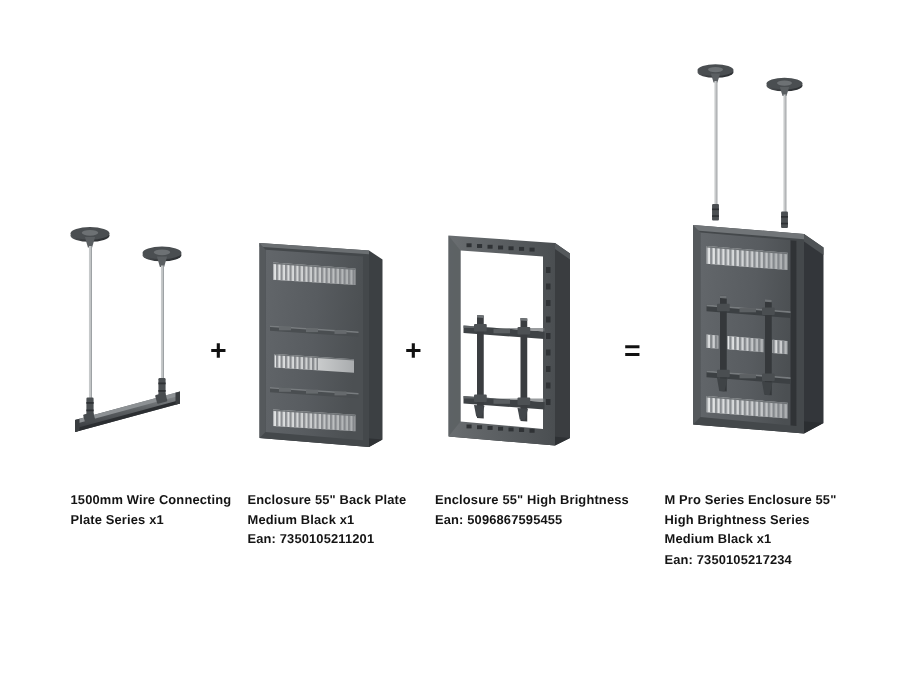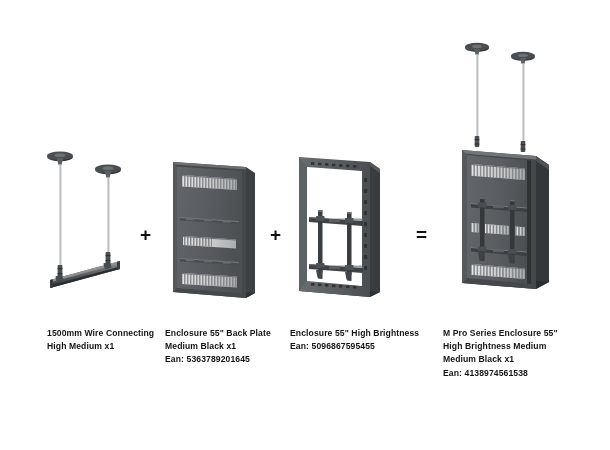--- a/index.html
+++ b/index.html
@@ -365,34 +365,34 @@
 
         <path d="M36 224 L90 228.5 L90 239 L36 234.8 Z" fill="url(#grille4)"></path>
         <path d="M36 224 L90 228.5 L90 239 L36 234.8 Z" fill="url(#slots4)" opacity="0.85"></path>
         <path d="M36 224 L90 228.5 L90 229.5 L36 225 Z" fill="#6f7376"></path>
       </svg>
     </div>
   </div>
 
   <div class="caption cap-1">
     <span class="line">1500mm Wire Connecting</span>
-    <span class="line">High Medium x1</span>
+    <span class="line">Plate Series x1</span>
   </div>
 
   <div class="caption cap-2">
     <span class="line">Enclosure 55" Back Plate</span>
     <span class="line">Medium Black x1</span>
-    <span class="line">Ean: 5363789201645</span>
+    <span class="line">Ean: 7350105211201</span>
   </div>
 
   <div class="caption cap-3">
     <span class="line">Enclosure 55" High Brightness</span>
     <span class="line">Ean: 5096867595455</span>
   </div>
 
   <div class="caption cap-4">
     <span class="line">M Pro Series Enclosure 55"</span>
-    <span class="line">High Brightness Medium</span>
+    <span class="line">High Brightness Series</span>
     <span class="line">Medium Black x1</span>
-    <span class="line">Ean: 4138974561538</span>
+    <span class="line">Ean: 7350105217234</span>
   </div>
 
 </div>
 
 </body></html>

